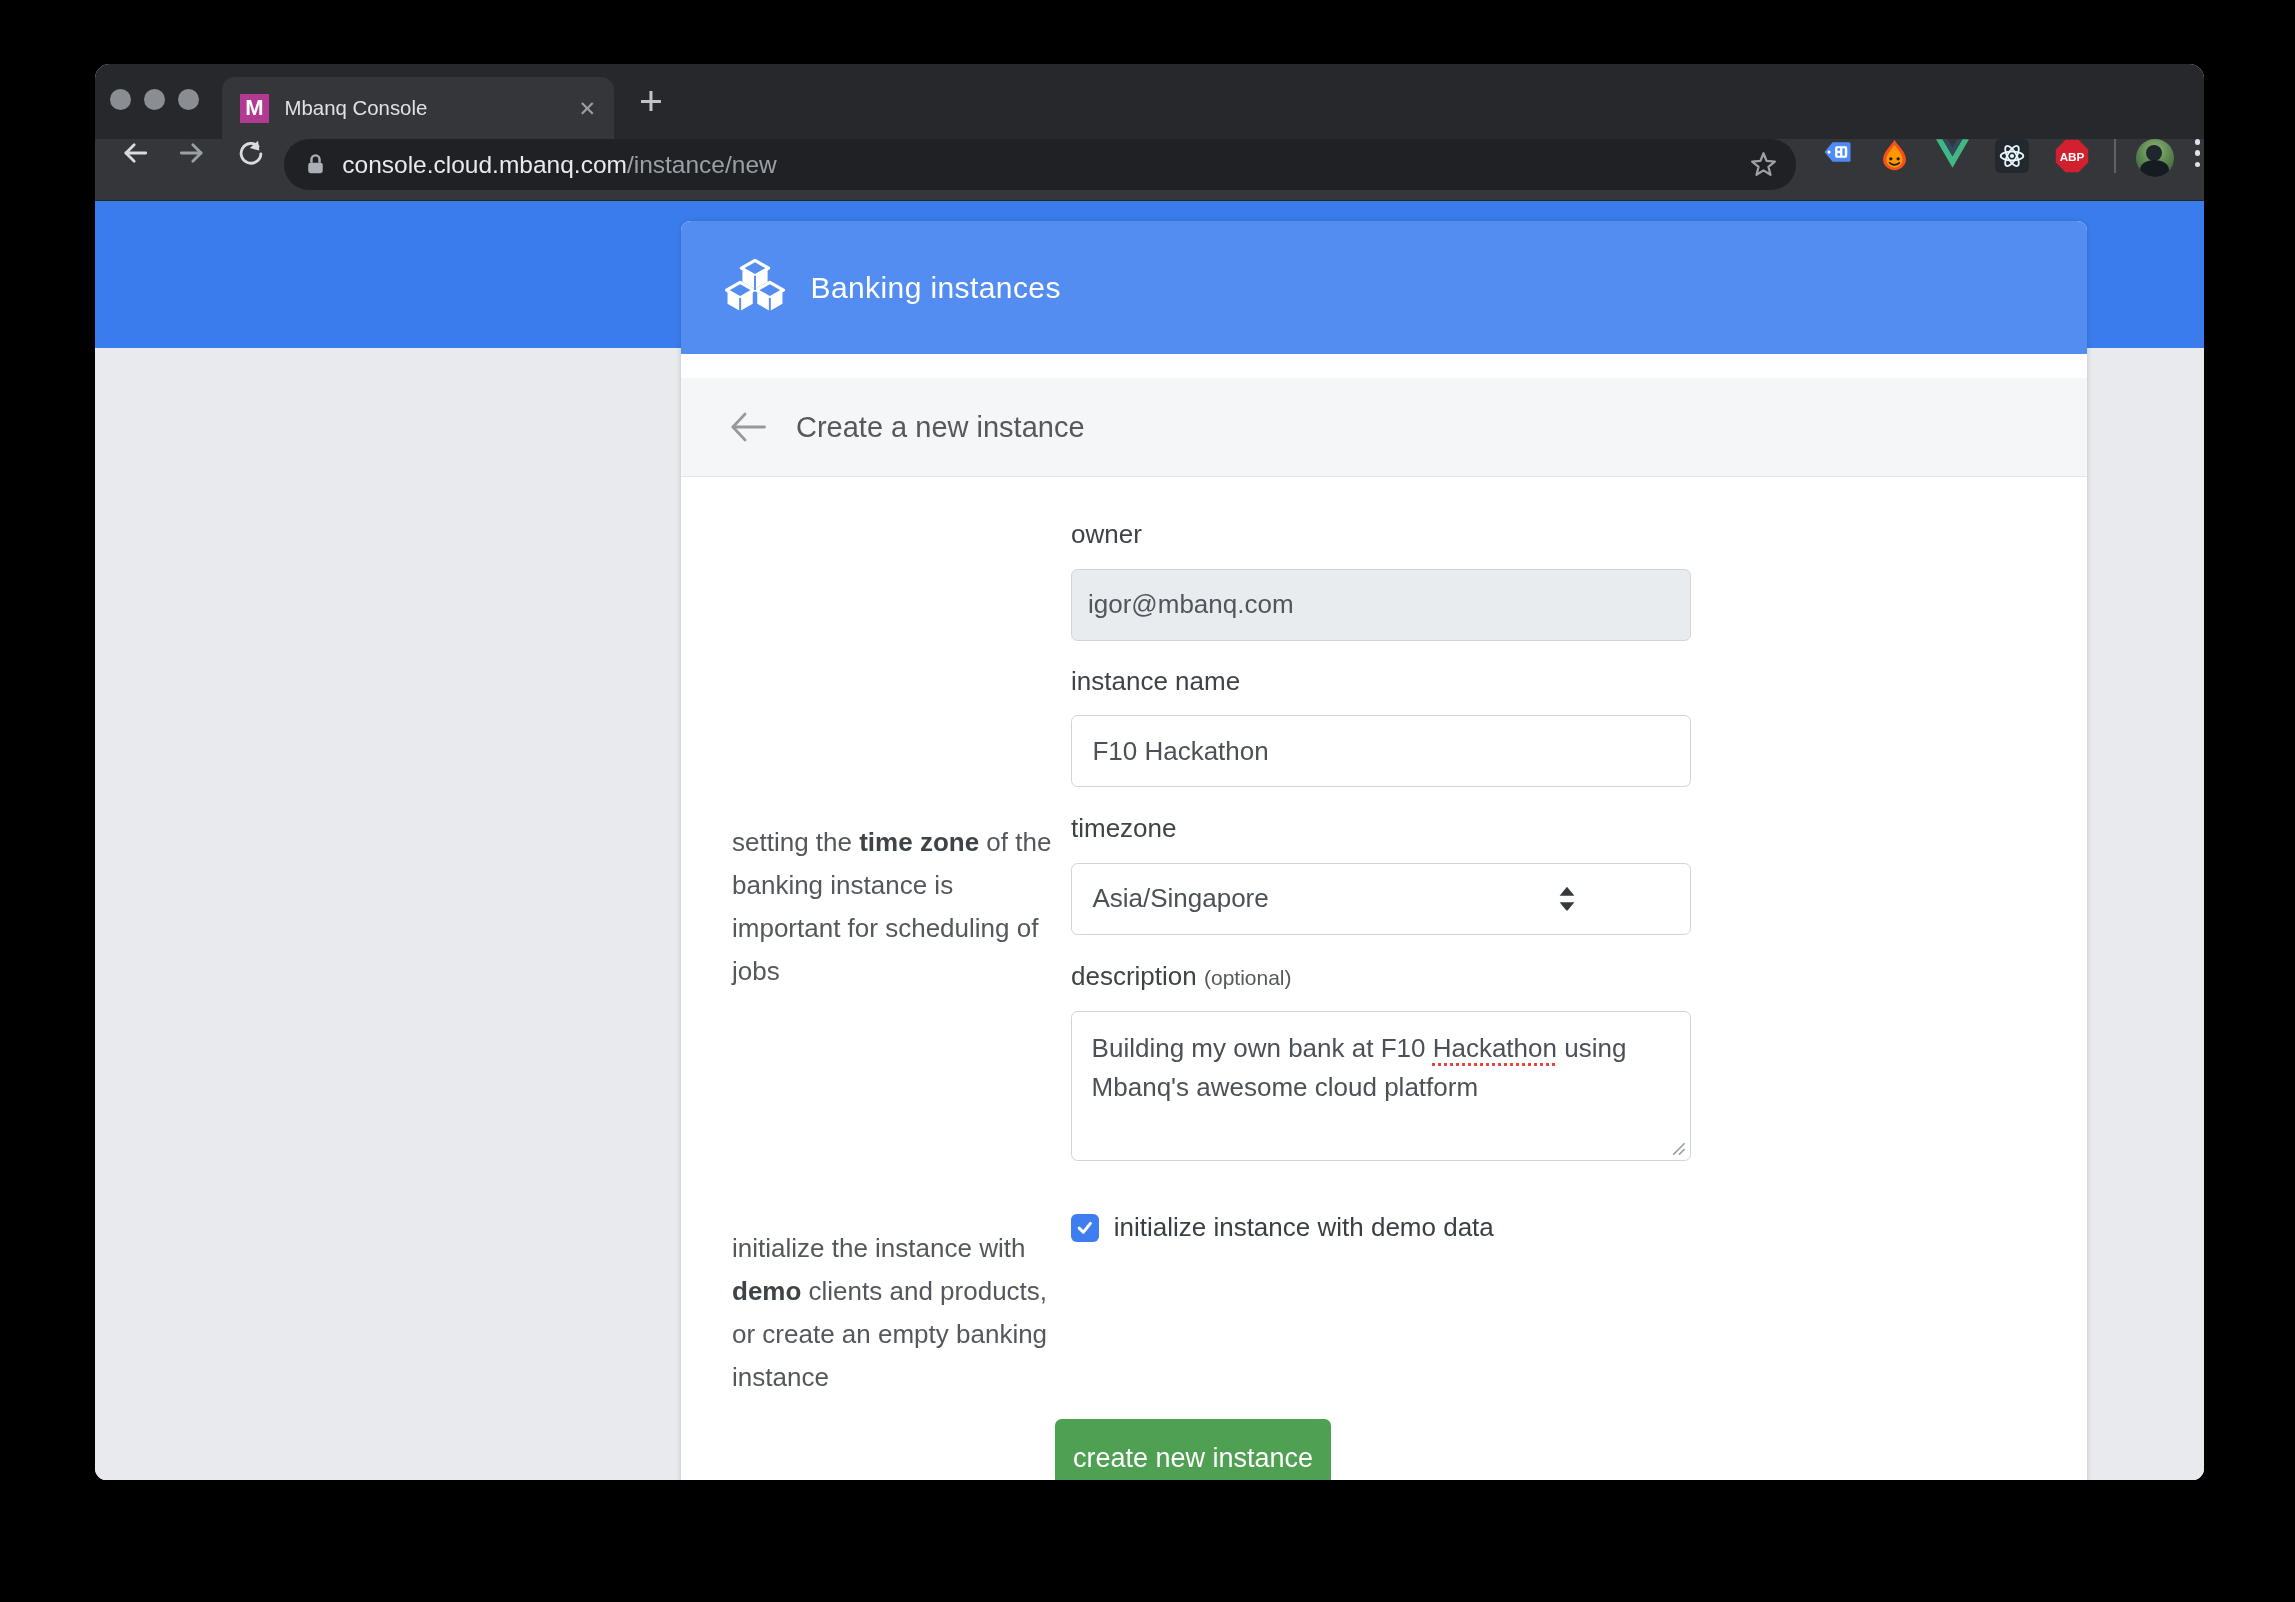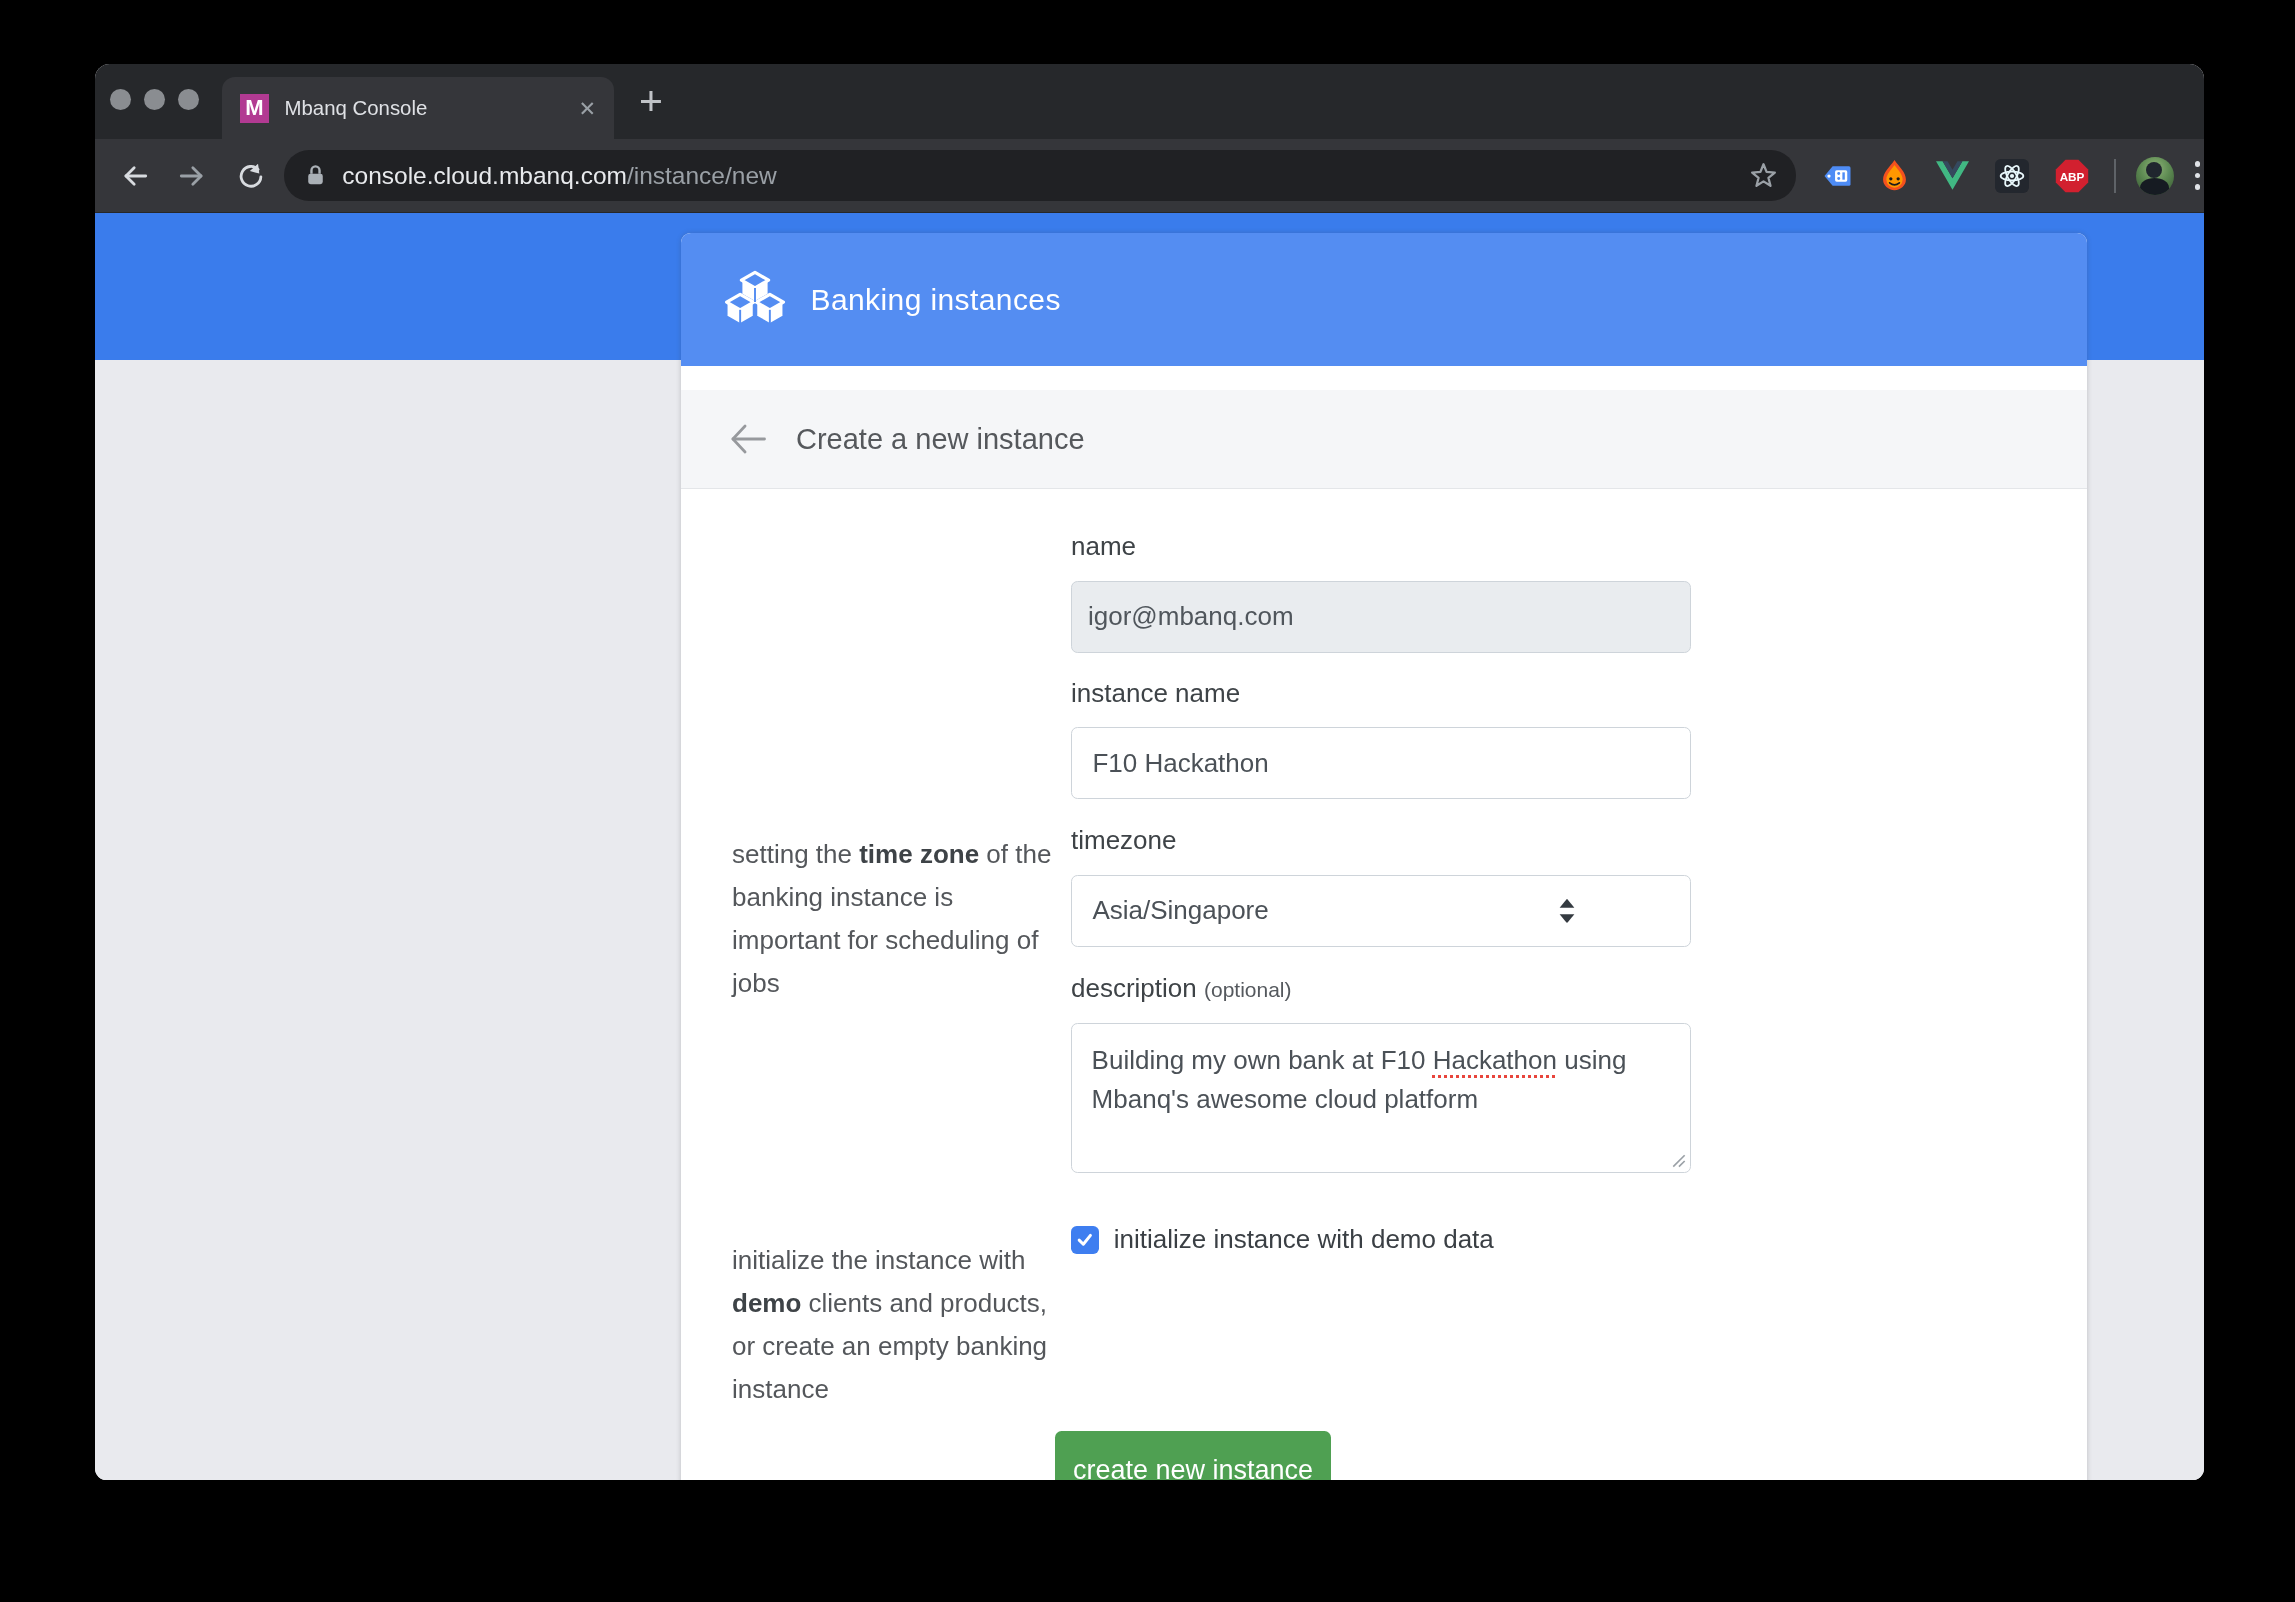--- a/index.html
+++ b/index.html
@@ -15,21 +15,21 @@
   .tab { position:absolute; left:127px; top:13px; width:392px; height:62px; background:var(--toolbar-dark,#35363a);
          border-radius:13px 13px 0 0; display:flex; align-items:center; padding:0 18px; }
   .favicon { width:29px; height:29px; background:var(--favicon-magenta,#b23a92); color:#fff; font-weight:bold;
              font-size:22px; display:flex; align-items:center; justify-content:center; flex:none; }
   .tab-title { color:#dfe1e5; font-size:20.4px; margin-left:15.5px; flex:1; white-space:nowrap; overflow:hidden; }
   .tab-close { color:#9aa0a6; font-size:21px; line-height:1; }
   .new-tab { position:absolute; left:533px; top:14.7px; width:46px; height:46px; color:#c0c3c7; font-size:41px;
              font-weight:300; display:flex; align-items:center; justify-content:center; }
 
   
-  .toolbar { height:74px; background:var(--toolbar-dark,#35363a); display:flex; align-items:center;
+  .toolbar { height:62px; background:var(--toolbar-dark,#35363a); display:flex; align-items:flex-start;
              padding:0 0 0 26px; border-bottom:0.8px solid rgba(0,0,0,.28); }
   .nav-ic { width:28px; height:28px; flex:none; }
   .nav-ic + .nav-ic { margin-left:29px; }
   .urlbar { margin-left:21px; width:1512px; height:51px; border-radius:25px; background:#202124;
             display:flex; align-items:center; padding:0 18px 0 21px; flex:none; }
   .url-text { font-size:24.5px; margin-left:16.3px; flex:1; white-space:nowrap; overflow:hidden; }
   .url-host { color:#e8eaed; } .url-path { color:#9aa0a6; }
   .ext { margin-left:26px; flex:none; display:flex; align-items:center; justify-content:center; }
   .sep { width:2.5px; height:34px; background:#5f6368; margin-left:24.5px; flex:none; }
   .avatar { width:38px; height:38px; border-radius:50%; margin-left:19.6px; flex:none;
@@ -212,21 +212,21 @@
       </div>
 
       <div class="card-body">
 
         <p class="helper helper-tz"><span>setting the </span><b>time zone</b><span> of the banking instance is important for scheduling of jobs</span></p>
 
         <p class="helper helper-demo"><span>initialize the instance with </span><b>demo</b><span> clients and products, or create an empty banking instance</span></p>
 
         <div class="form-col">
 
-          <label class="flabel">name</label>
+          <label class="flabel">owner</label>
           <input class="control disabled" disabled="" value="igor@mbanq.com" style="">
 
           <div class="sp32"></div>
           <label class="flabel">instance name</label>
           <input class="control" value="F10 Hackathon" style="">
 
           <div class="sp33"></div>
           <label class="flabel">timezone</label>
           <div class="select-box">
             <div class="control">

